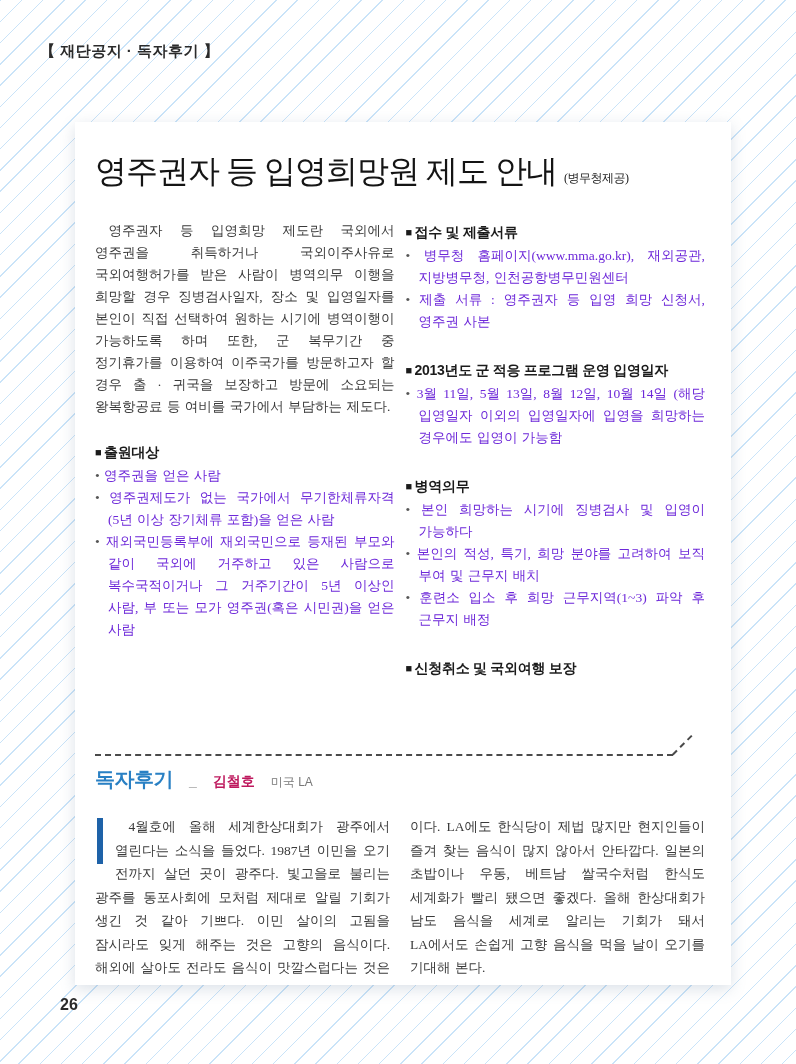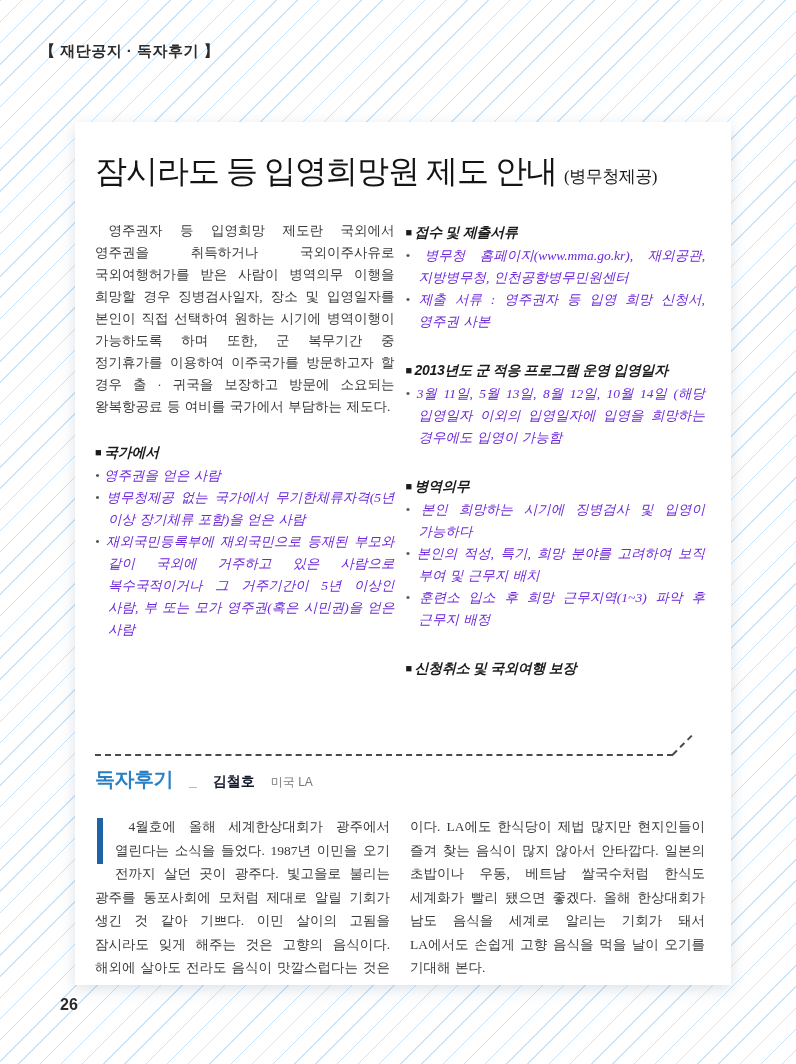--- a/index.html
+++ b/index.html
@@ -46,39 +46,39 @@
   .title {
     font-family: "Liberation Serif", serif;
     font-weight: 500;
     font-size: 32px;
     color: #141414;
     letter-spacing: -1px;
     margin-bottom: 26px;
     white-space: nowrap;
   }
   .title-suffix {
-    font-size: 17px;
+    font-size: 12px;
     letter-spacing: -0.5px;
     color: #1a1a1a;
   }
   .columns {
     display: flex;
     gap: 11px;
   }
   .col { flex: 1; min-width: 0; }
   .body-par {
     font-size: 13.5px;
     line-height: 22px;
     text-align: justify;
     text-indent: 1em;
     color: #3a3a3a;
     word-break: keep-all;
     word-spacing: 1px;
   }
-  .section { margin-top: 22px; font-style: italic; }
+  .section { margin-top: 22px; }
   .col-right .section:first-child { margin-top: 0; }
   .sec-title {
     font-family: "Liberation Sans", sans-serif;
     font-weight: bold;
     font-size: 14px;
     color: #1b1b1b;
     line-height: 24px;
     letter-spacing: -0.3px;
   }
   .sec-title::before {
@@ -131,21 +131,21 @@
     gap: 16px;
     font-family: "Liberation Sans", sans-serif;
   }
   .reader-label {
     font-size: 20px;
     font-weight: bold;
     color: #2980c4;
     letter-spacing: -0.5px;
   }
   .reader-sep { font-size: 14px; color: #8a8a8a; font-weight: bold; }
-  .reader-author { font-size: 14px; font-weight: bold; color: #0f172a; }
+  .reader-author { font-size: 14px; font-weight: bold; color: #be185d; }
   .reader-loc { font-size: 12px; color: #777; }
   .reader-columns {
     margin-top: 22px;
     display: flex;
     gap: 20px;
   }
   .reader-col { flex: 1; min-width: 0; }
   .reader-par {
     font-size: 13.5px;
     line-height: 23.5px;
@@ -174,32 +174,32 @@
 </style>
 </head>
 <body>
 
 <div class="page">
 
   <div class="kicker">【  재단공지 · 독자후기  】</div>
 
   <div class="card">
 
-    <h1 class="title"><span>잠시라도 등 입영희망원 제도 안내</span> <span class="title-suffix">(병무청제공)</span></h1>
+    <h1 class="title"><span>영주권자 등 입영희망원 제도 안내</span> <span class="title-suffix">(병무청제공)</span></h1>
 
     <div class="columns">
 
       <div class="col col-left">
         <p class="body-par">영주권자 등 입영희망 제도란 국외에서 영주권을 취득하거나 국외이주사유로 국외여행허가를 받은 사람이 병역의무 이행을 희망할 경우 징병검사일자, 장소 및 입영일자를 본인이 직접 선택하여 원하는 시기에 병역이행이 가능하도록 하며 또한, 군 복무기간 중 정기휴가를 이용하여 이주국가를 방문하고자 할 경우 출 · 귀국을 보장하고 방문에 소요되는 왕복항공료 등 여비를 국가에서 부담하는 제도다.</p>
 
         <div class="section">
-          <h3 class="sec-title">국가에서</h3>
+          <h3 class="sec-title">출원대상</h3>
           <ul class="bullets">
             <li>영주권을 얻은 사람</li>
-            <li>병무청제공 없는 국가에서 무기한체류자격(5년 이상 장기체류 포함)을 얻은 사람</li>
+            <li>영주권제도가 없는 국가에서 무기한체류자격(5년 이상 장기체류 포함)을 얻은 사람</li>
             <li>재외국민등록부에 재외국민으로 등재된 부모와 같이 국외에 거주하고 있은 사람으로 복수국적이거나 그 거주기간이 5년 이상인 사람, 부 또는 모가 영주권(혹은 시민권)을 얻은 사람</li>
           </ul>
         </div>
       </div>
 
       <div class="col col-right">
 
         <div class="section">
           <h3 class="sec-title">접수 및 제출서류</h3>
           <ul class="bullets">

